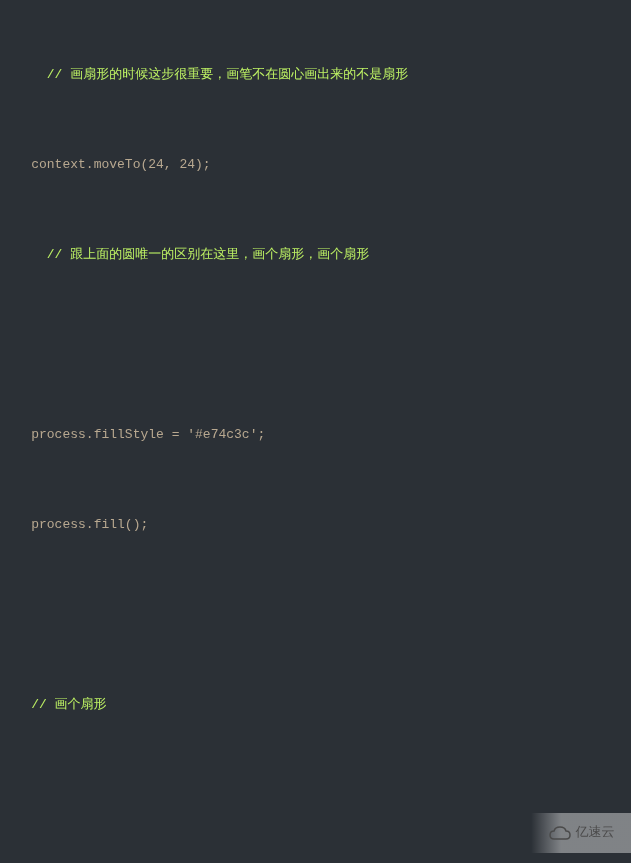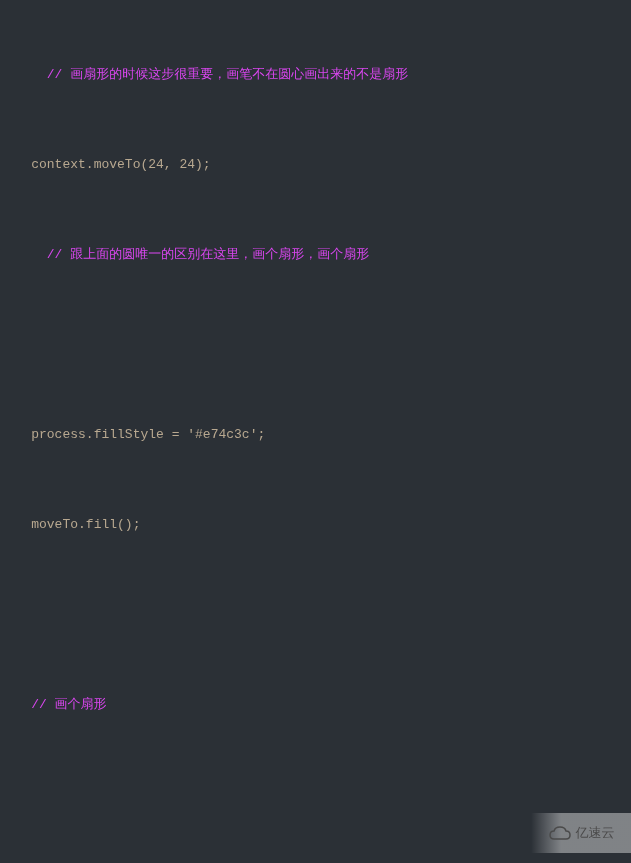--- a/index.html
+++ b/index.html
@@ -15,53 +15,53 @@
       position: relative;
     }
     .code-container {
       padding: 0;
       white-space: pre;
     }
     .code-line {
       display: block;
       white-space: pre;
     }
-    .comment { color: #d946ef; }
+    .comment { color: #bef264; }
     .watermark {
       position: absolute;
       right: 0;
       bottom: 10px;
       width: 100px;
       height: 40px;
       background: linear-gradient(to right, rgba(255,255,255,0) 0%, rgba(255,255,255,0.4) 30%, rgba(255,255,255,0.4) 100%);
       display: flex;
       align-items: center;
       justify-content: center;
       gap: 4px;
     }
     .watermark-icon {
       width: 24px;
       height: 16px;
     }
     .watermark-text {
       color: #4a4a4a;
       font-size: 13px;
-      font-family: Liberation Serif, serif;
+      font-family: Liberation Mono, monospace;
     }
   </style>
 </head>
 <body>
 
 <div class="code-container">
   <span class="code-line"><span>      </span><span class="comment">// 画扇形的时候这步很重要，画笔不在圆心画出来的不是扇形</span></span>
   <span class="code-line"><span>    </span><span>context.moveTo(24, 24);</span></span>
   <span class="code-line"><span>      </span><span class="comment">// 跟上面的圆唯一的区别在这里，画个扇形，画个扇形</span></span>
   <span class="code-line"><span>    </span></span>
   <span class="code-line"><span>    </span><span>process.fillStyle = '#e74c3c';</span></span>
-  <span class="code-line"><span>    </span><span>moveTo.fill();</span></span>
+  <span class="code-line"><span>    </span><span>process.fill();</span></span>
   <span class="code-line"> </span>
   <span class="code-line"><span>    </span><span class="comment">// 画个扇形</span></span>
   
   
   
   
   
   
   
   

